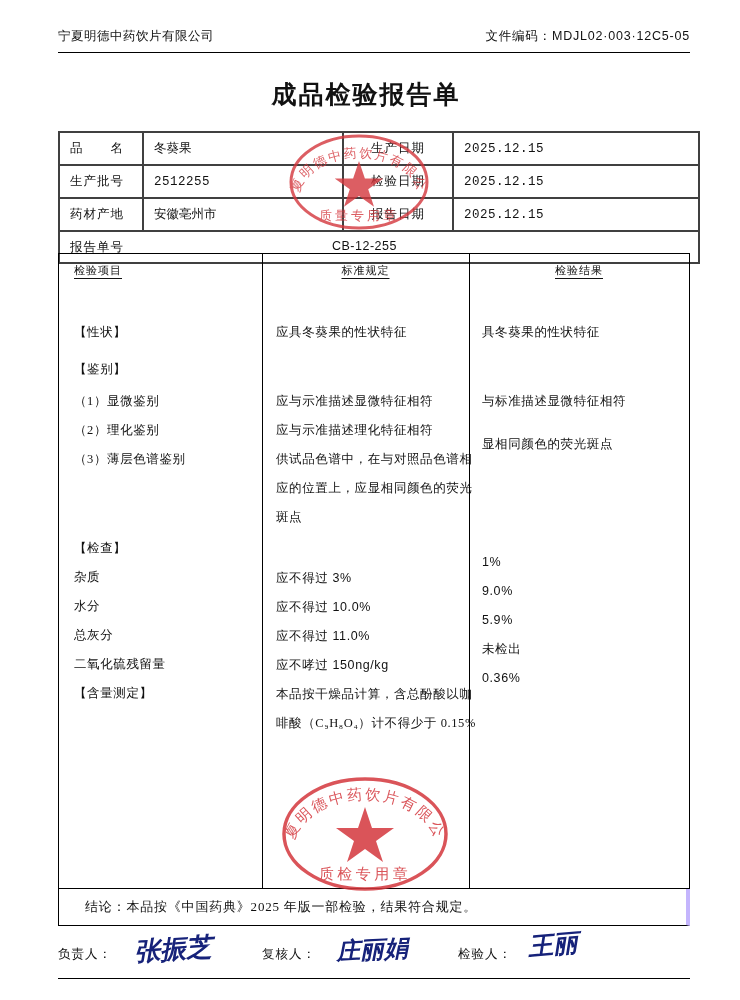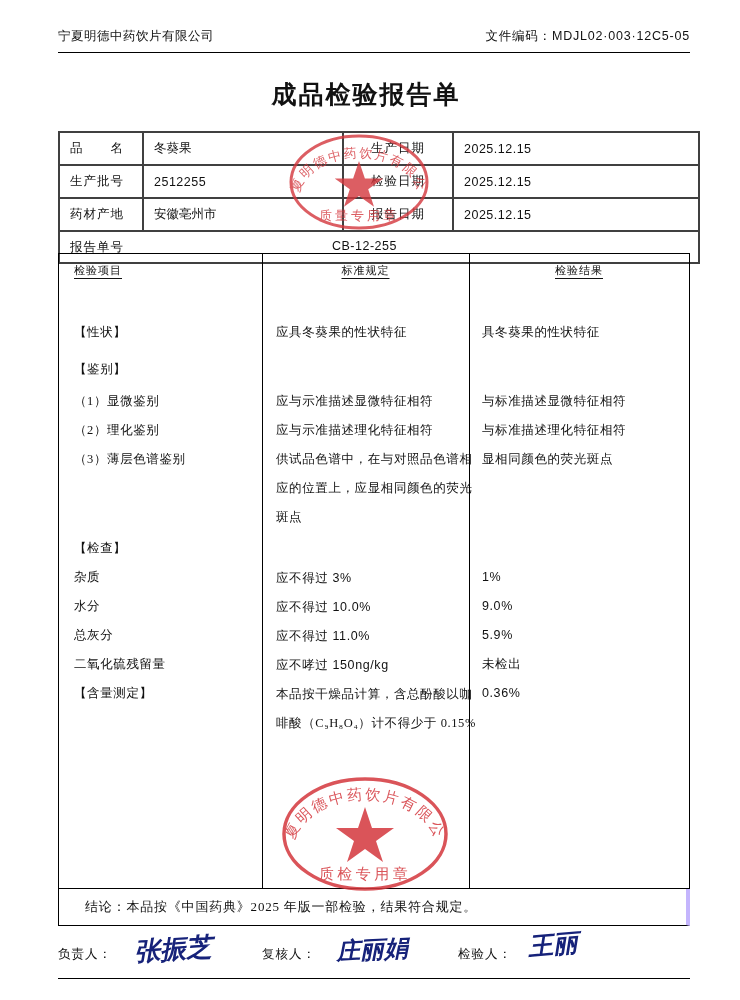--- a/index.html
+++ b/index.html
@@ -78,21 +78,21 @@
   }
   .lbl {
     letter-spacing: 1px;
   }
   .c-label { width: 82px; }
   .c-val   { width: 198px; }
   .c-label2{ width: 108px; margin-left: 44px; }
   .c-val2  { width: 244px; }
 
   .center { text-align: center; }
-  .v-num { font-family: Liberation Sans, sans-serif; letter-spacing: 0.5px; }
+  .v-num { font-family: Liberation Mono, monospace; letter-spacing: 0.5px; }
 
   .rpt-no-cell {
     height: 30px;
     text-align: center;
   }
   .rpt-no-inner {
     position: relative;
     height: 30px;
   }
   .rpt-no-lbl {
@@ -366,21 +366,20 @@
     </div>
 
     <div class="col3">
       <div class="ln" style="height:26px;"></div>
       <div class="ln">具冬葵果的性状特征</div>
       <div class="ln" style="height:22px;"></div>
       <div class="ln">&nbsp;</div>
       <div class="ln" style="height:17px;"></div>
       <div class="ln">与标准描述显微特征相符</div>
       <div class="ln" style="height:14px;"></div>
-      <div class="ln">与标准描述理化特征相符</div>
       <div class="ln" style="height:14px;"></div>
       <div class="ln">显相同颜色的荧光斑点</div>
       <div class="ln" style="height:74px;"></div>
       <div class="ln">&nbsp;</div>
       <div class="ln" style="height:14px;"></div>
       <div class="ln num">1%</div>
       <div class="ln" style="height:14px;"></div>
       <div class="ln num">9.0%</div>
       <div class="ln" style="height:14px;"></div>
       <div class="ln num">5.9%</div>

